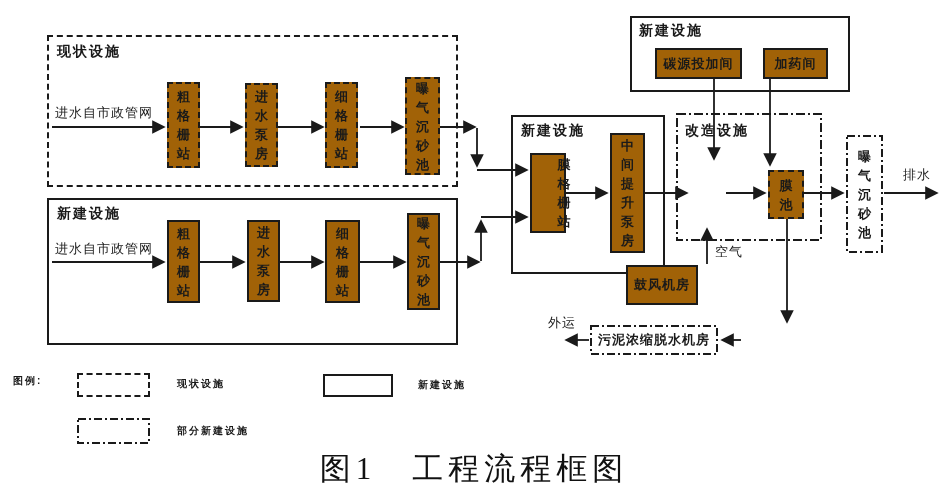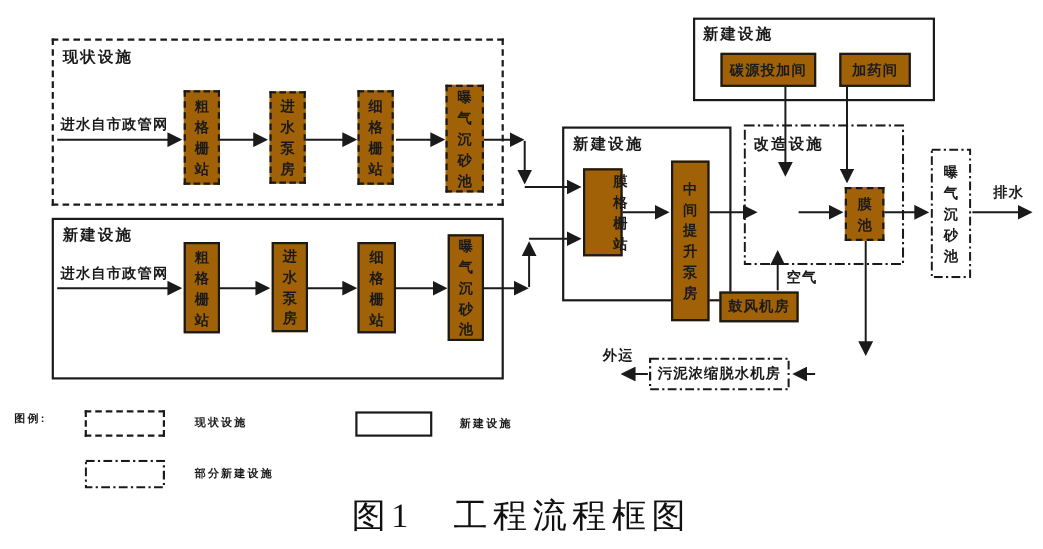--- a/index.html
+++ b/index.html
@@ -16,21 +16,21 @@
     position:absolute; box-sizing:border-box; display:flex; align-items:center; justify-content:center;
     text-align:center; font-weight:bold; font-size:13px; background:#a16207; z-index:3;
   }
   .box.solid  { border:2px solid #1a1a1a; }
   .box.dashed { border:2px dashed #1a1a1a; }
   .box.ddwrap { border:none; background:transparent; }
   .ddsvg { position:absolute; left:0; top:0; z-index:0; }
   .box > span { position:relative; z-index:1; }
   .vtext { display:block; width:15px; line-height:19px; word-break:break-all; text-align:center; }
   .htext { letter-spacing:1px; white-space:nowrap; }
-  .flabel { position:absolute; font-size:13px; font-weight:bold; letter-spacing:1px; white-space:nowrap; z-index:4;text-align:center; }
+  .flabel { position:absolute; font-size:13px; font-weight:normal; letter-spacing:1px; white-space:nowrap; z-index:4;text-align:center; }
   .caption {
     position:absolute; left:0; right:0; top:448px; text-align:center; z-index:4;
     font-family:"Liberation Serif", serif; font-size:31px; letter-spacing:5px; color:#111;
   }
   .legend-row-label { position:absolute; font-size:10px; font-weight:bold; letter-spacing:2px; white-space:nowrap; z-index:4; }
   .swatch { position:absolute; box-sizing:border-box; z-index:3; background:#ffffff; }
   .swatch.dashed { border:2px dashed #1a1a1a; }
   .swatch.solid  { border:2px solid #1a1a1a; }
   .swatch.ddwrap { border:none; background:transparent; }
 </style>
@@ -121,21 +121,21 @@
   <div class="box solid" style="left:325px; top:220px; width:35px; height:83px;">
     <span class="vtext">细格栅站</span>
   </div>
   <div class="box solid" style="left:407px; top:213px; width:33px; height:97px;">
     <span class="vtext">曝气沉砂池</span>
   </div>
 
   <div class="box solid" style="left:530px; top:153px; width:36px; height:80px;padding-left:32px;">
     <span class="vtext">膜格栅站</span>
   </div>
-  <div class="box solid" style="left:610px; top:146px; width:35px; height:146px;">
+  <div class="box solid" style="left:610px; top:133px; width:35px; height:120px;">
     <span class="vtext">中间提升泵房</span>
   </div>
 
   <div class="box solid" style="left:655px; top:48px; width:87px; height:31px;">
     <span class="htext">碳源投加间</span>
   </div>
   <div class="box solid" style="left:763px; top:48px; width:65px; height:31px;">
     <span class="htext">加药间</span>
   </div>
 
@@ -143,21 +143,21 @@
     <span class="vtext">膜池</span>
   </div>
 
   <div class="box ddwrap" style="left:846px; top:135px; width:37px; height:118px;">
     <svg class="ddsvg" width="37" height="118">
       <rect x="1" y="1" width="35" height="116" fill="none" stroke="#1a1a1a" stroke-width="2" stroke-dasharray="8 3 2 3"></rect>
     </svg>
     <span class="vtext">曝气沉砂池</span>
   </div>
 
-  <div class="box solid" style="left:654px; top:265px; width:72px; height:28px;text-align:center;">
+  <div class="box solid" style="left:626px; top:265px; width:72px; height:40px;text-align:center;">
     <span class="htext">鼓风机房</span>
   </div>
 
   <div class="box ddwrap" style="left:590px; top:325px; width:128px; height:30px;">
     <svg class="ddsvg" width="128" height="30">
       <rect x="1" y="1" width="126" height="28" fill="none" stroke="#1a1a1a" stroke-width="2" stroke-dasharray="8 3 2 3"></rect>
     </svg>
     <span class="htext">污泥浓缩脱水机房</span>
   </div>
 

